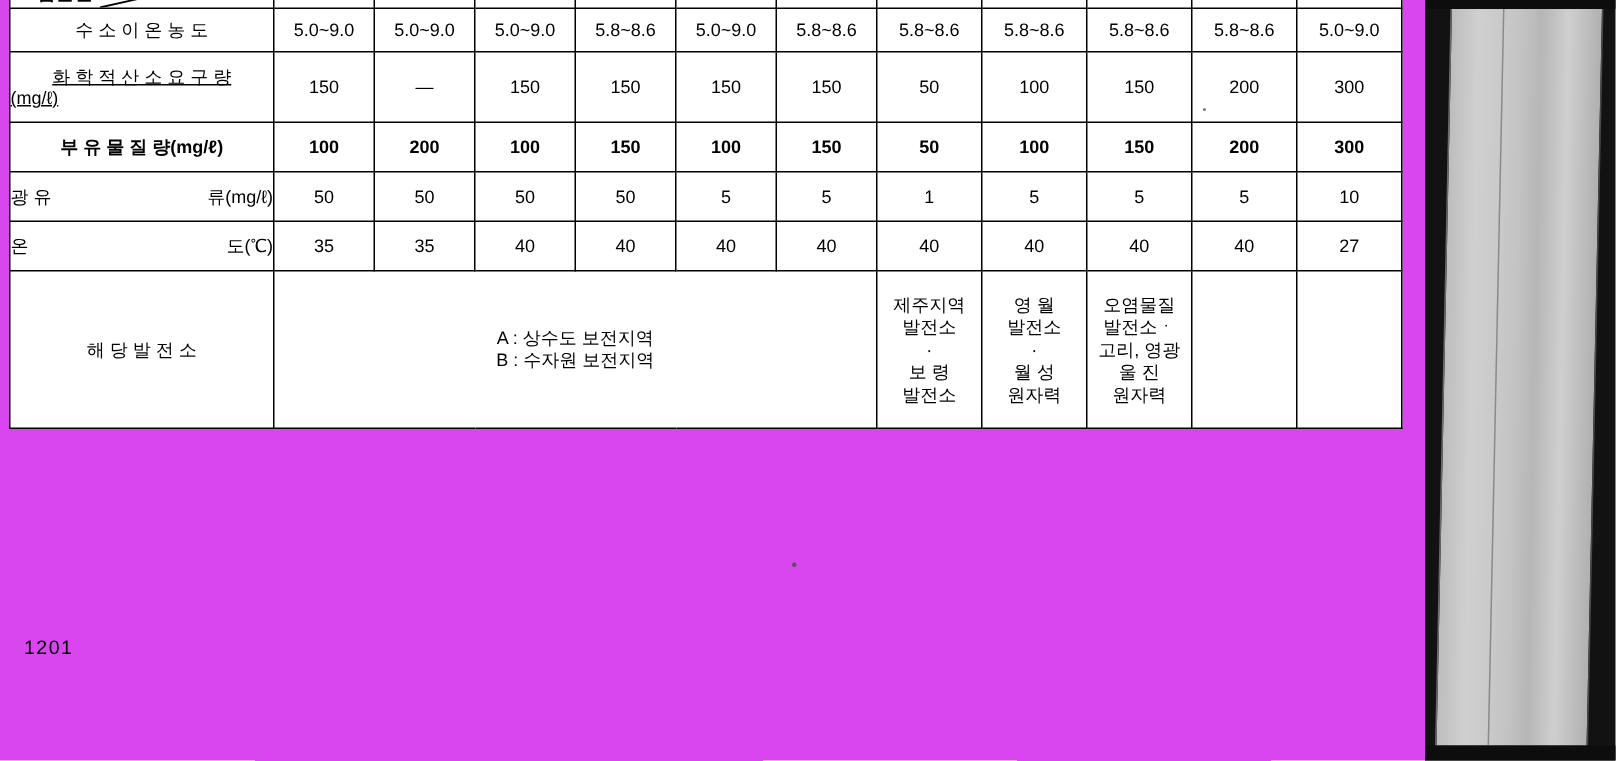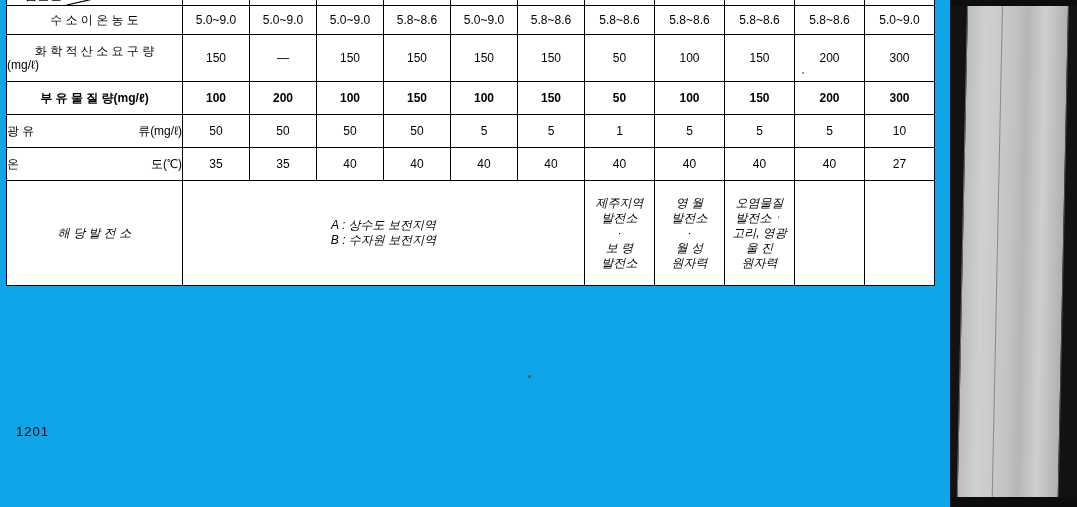--- a/index.html
+++ b/index.html
@@ -15,21 +15,21 @@
     position: relative;
   }
 
   
   #page-area {
     position: absolute;
     left: 0;
     top: 0;
     width: 950px;
     height: 507px;
-    background: #0ea5e9;
+    background: #d946ef;
   }
 
   
   table.spec {
     position: absolute;
     left: 6px;
     top: -22px;
     border-collapse: collapse;
     table-layout: fixed;
     background: #fff;
@@ -82,21 +82,20 @@
   .diag-line {
     position: absolute;
     left: 0; top: 0;
     width: 100%; height: 100%;
   }
 
   
   tr.plants-row td {
     height: 104px;
     vertical-align: middle;
-    font-style: italic;
   }
   td.plants-note {
     text-align: left;
     padding-left: 12px;
     font-size: 12.5px;
     line-height: 2.1;
     margin-left: 11px;
   }
   td.plants-note div { white-space: nowrap; }
   td.plant-cell {
@@ -106,21 +105,21 @@
   }
   td.plant-cell div { white-space: nowrap; }
 
   
   tr.r-ph td { height: 28px; }
   tr.r-cod td { height: 46px; }
   tr.r-ss td { height: 32px; font-weight: bold; }
   tr.r-oil td { height: 32px; }
   tr.r-temp td { height: 32px; }
 
-  .two-line { line-height: 1.2; }
+  .two-line { line-height: 1.2; text-decoration: underline; }
 
   
   #page-number {
     position: absolute;
     left: 16px;
     top: 424px;
     width: 890px;
     text-align: left;
     font-size: 13px;
     color: #000;

